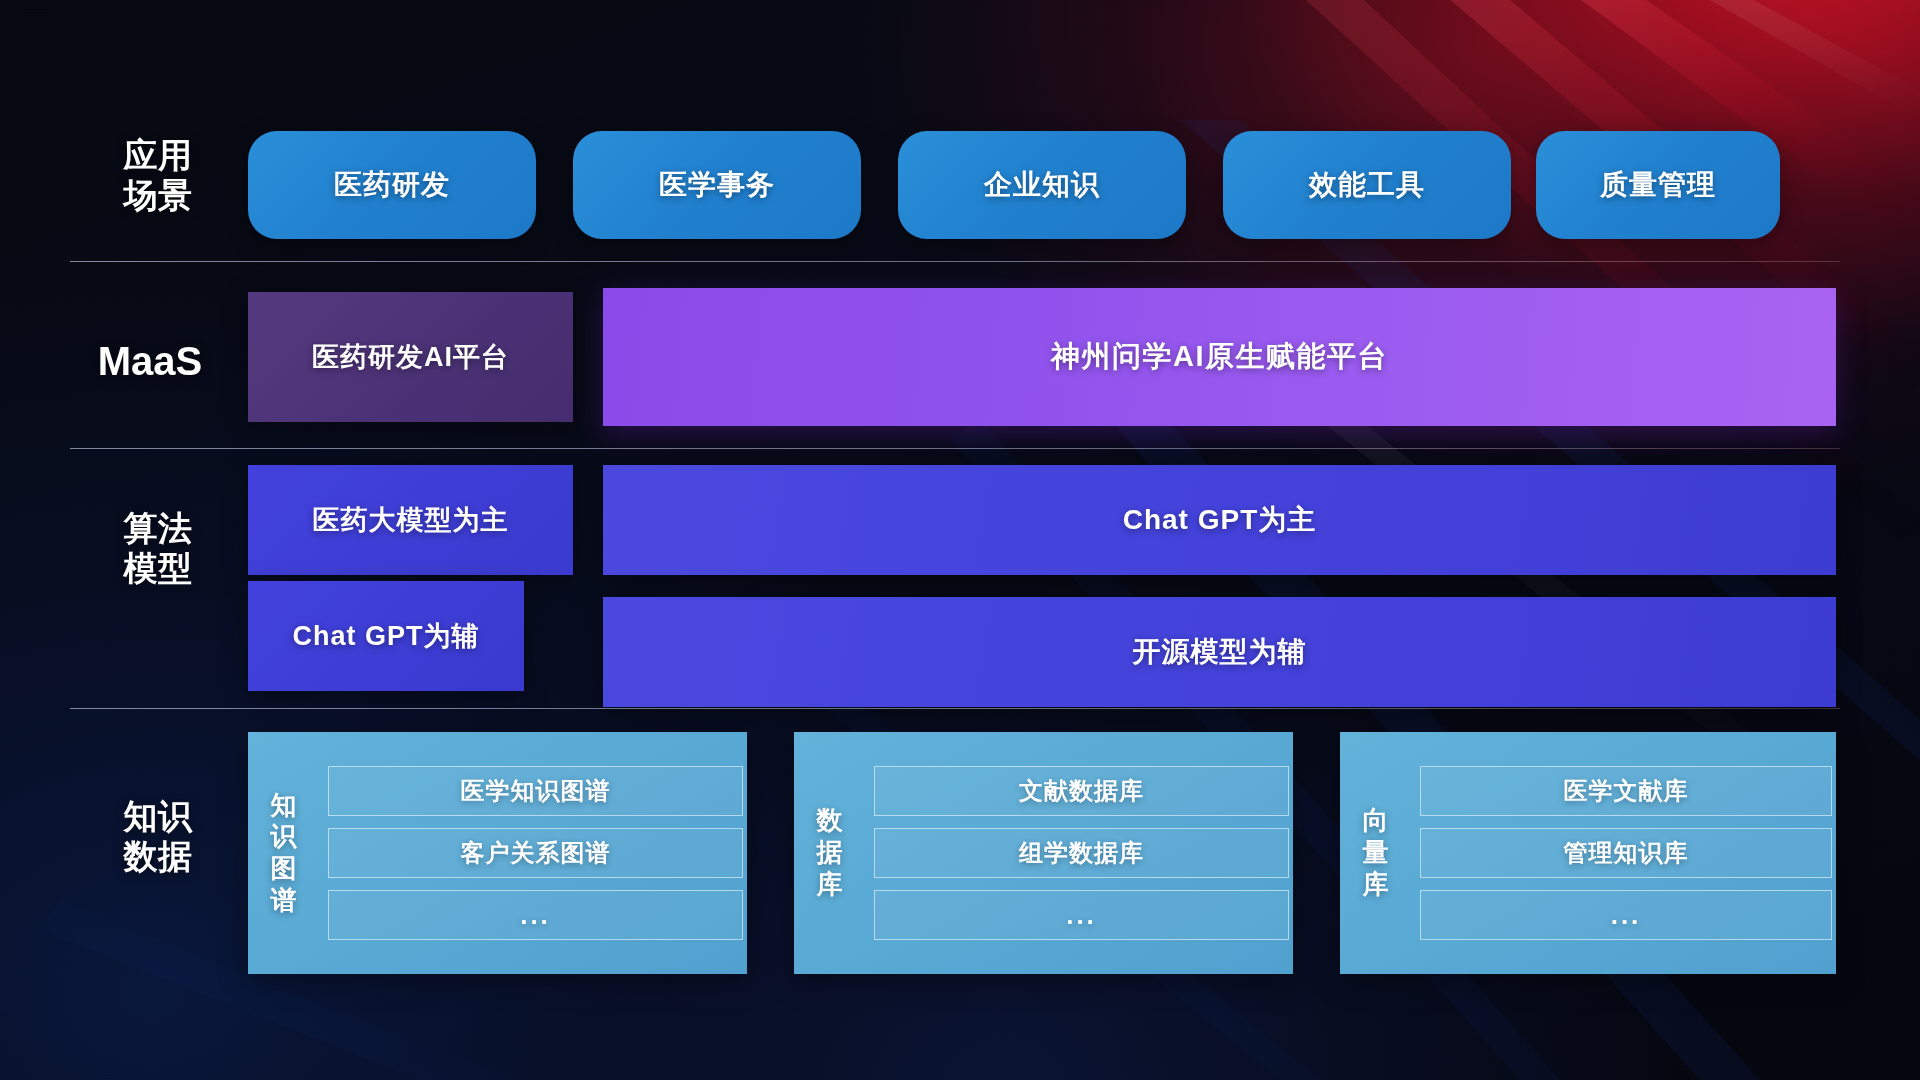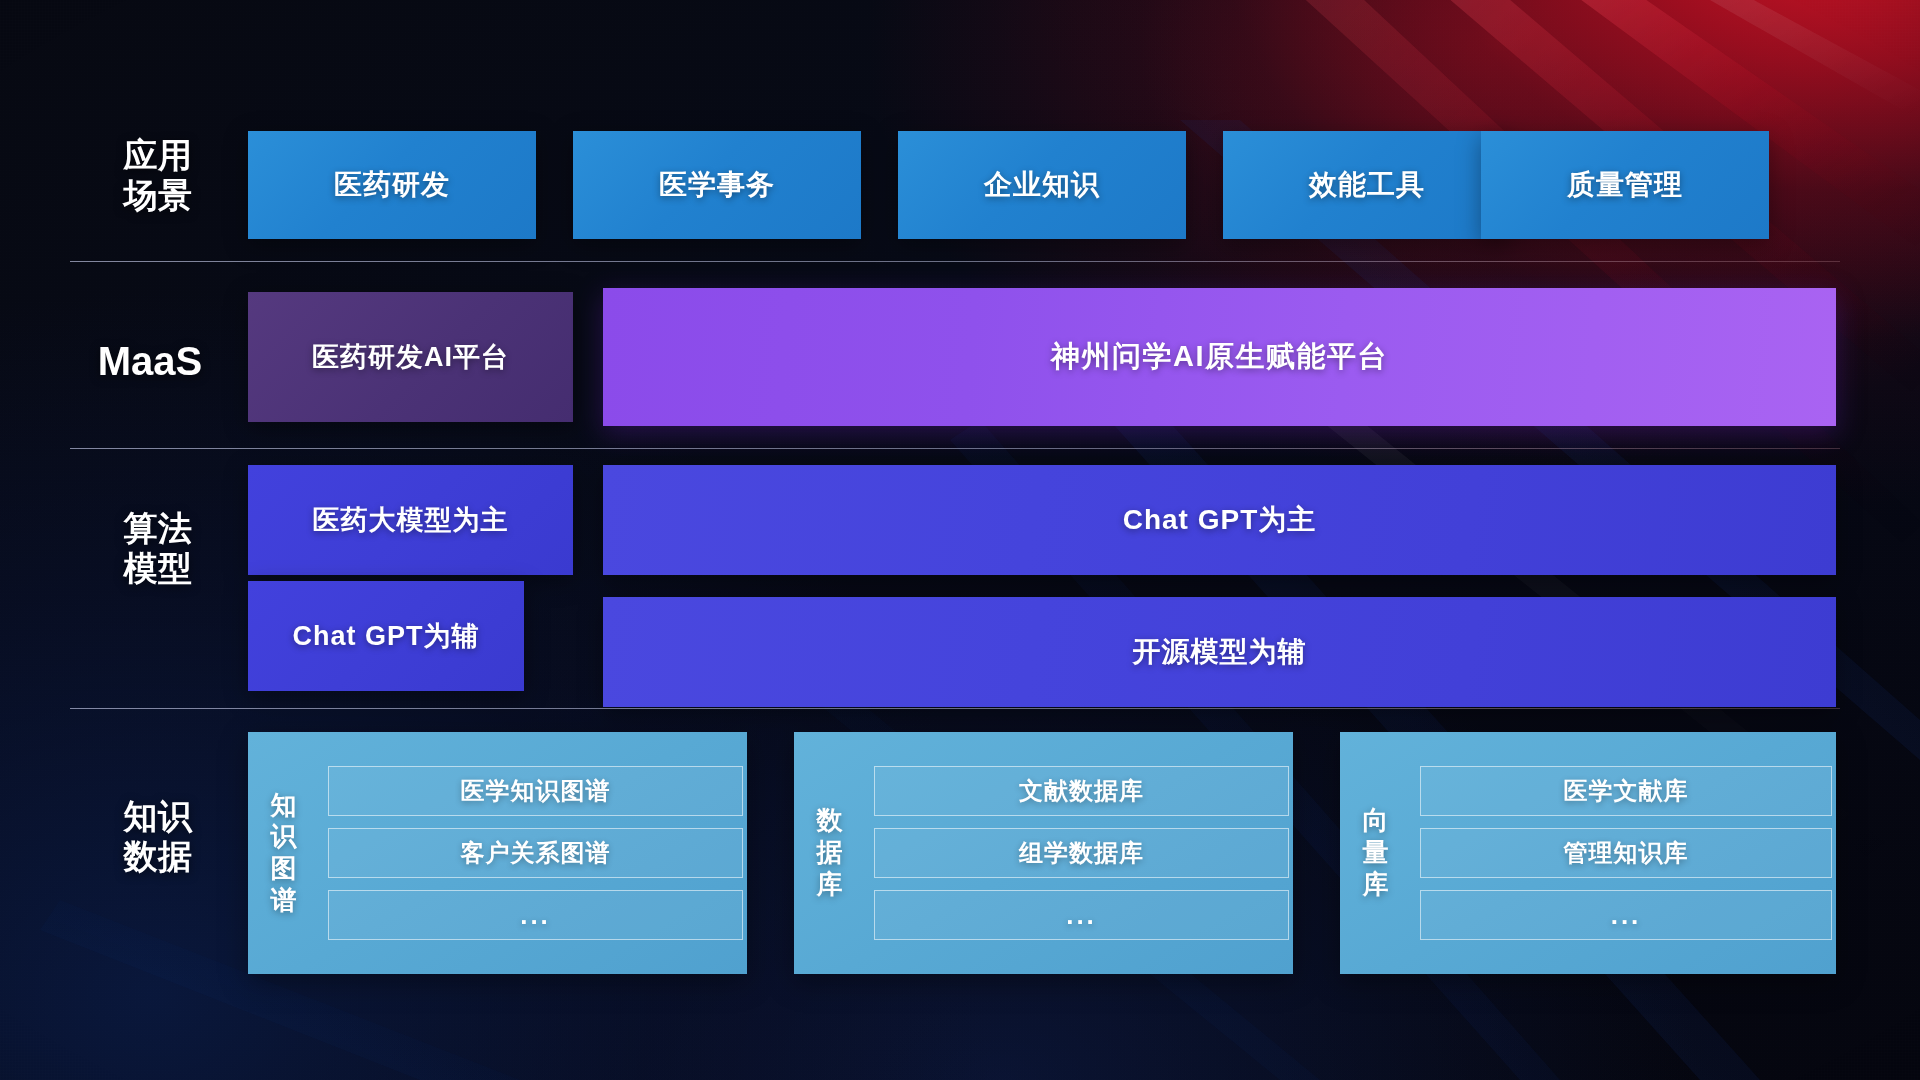--- a/index.html
+++ b/index.html
@@ -82,20 +82,21 @@
     text-align:center;
     text-shadow:0 2px 7px rgba(0,0,0,.40);
   }
 
   
   .app-card{
     background:linear-gradient(135deg,#2b8fd8 0%,#2181cf 45%,#1d79c8 100%);
     font-size:28px;
     letter-spacing:1px;
     box-shadow:0 6px 22px rgba(0,0,0,.35);
+    border-radius:29px;
   }
 
   
   .maas-left{
     background:linear-gradient(135deg,#55397f 0%,#4b3276 55%,#452d70 100%);
     font-size:27px;
     letter-spacing:1px;
     box-shadow:0 6px 22px rgba(0,0,0,.38);
   }
   .maas-right{
@@ -210,21 +211,21 @@
 
     <div class="row-label" style="left:88px; top:135px; font-size:34px;">
       <div>应用</div>
       <div>场景</div>
     </div>
 
     <div class="cell app-card" style="left:248px;  top:131px; width:288px; height:108px;">医药研发</div>
     <div class="cell app-card" style="left:573px;  top:131px; width:288px; height:108px;">医学事务</div>
     <div class="cell app-card" style="left:898px;  top:131px; width:288px; height:108px;">企业知识</div>
     <div class="cell app-card" style="left:1223px; top:131px; width:288px; height:108px;">效能工具</div>
-    <div class="cell app-card" style="left:1481px; top:131px; width:288px; height:108px;">质量管理</div>
+    <div class="cell app-card" style="left:1536px; top:131px; width:244px; height:108px;">质量管理</div>
 
     <div class="row-sep" style="top:261px;"></div>
 
     <div class="row-label" style="left:80px; top:338px; font-size:40px; letter-spacing:0;">
       <div>MaaS</div>
     </div>
 
     <div class="cell maas-left" style="left:248px; top:292px; width:325px; height:130px;">医药研发AI平台</div>
 
     <div class="cell maas-right" style="left:603px; top:288px; width:1233px; height:138px;">神州问学AI原生赋能平台</div>

